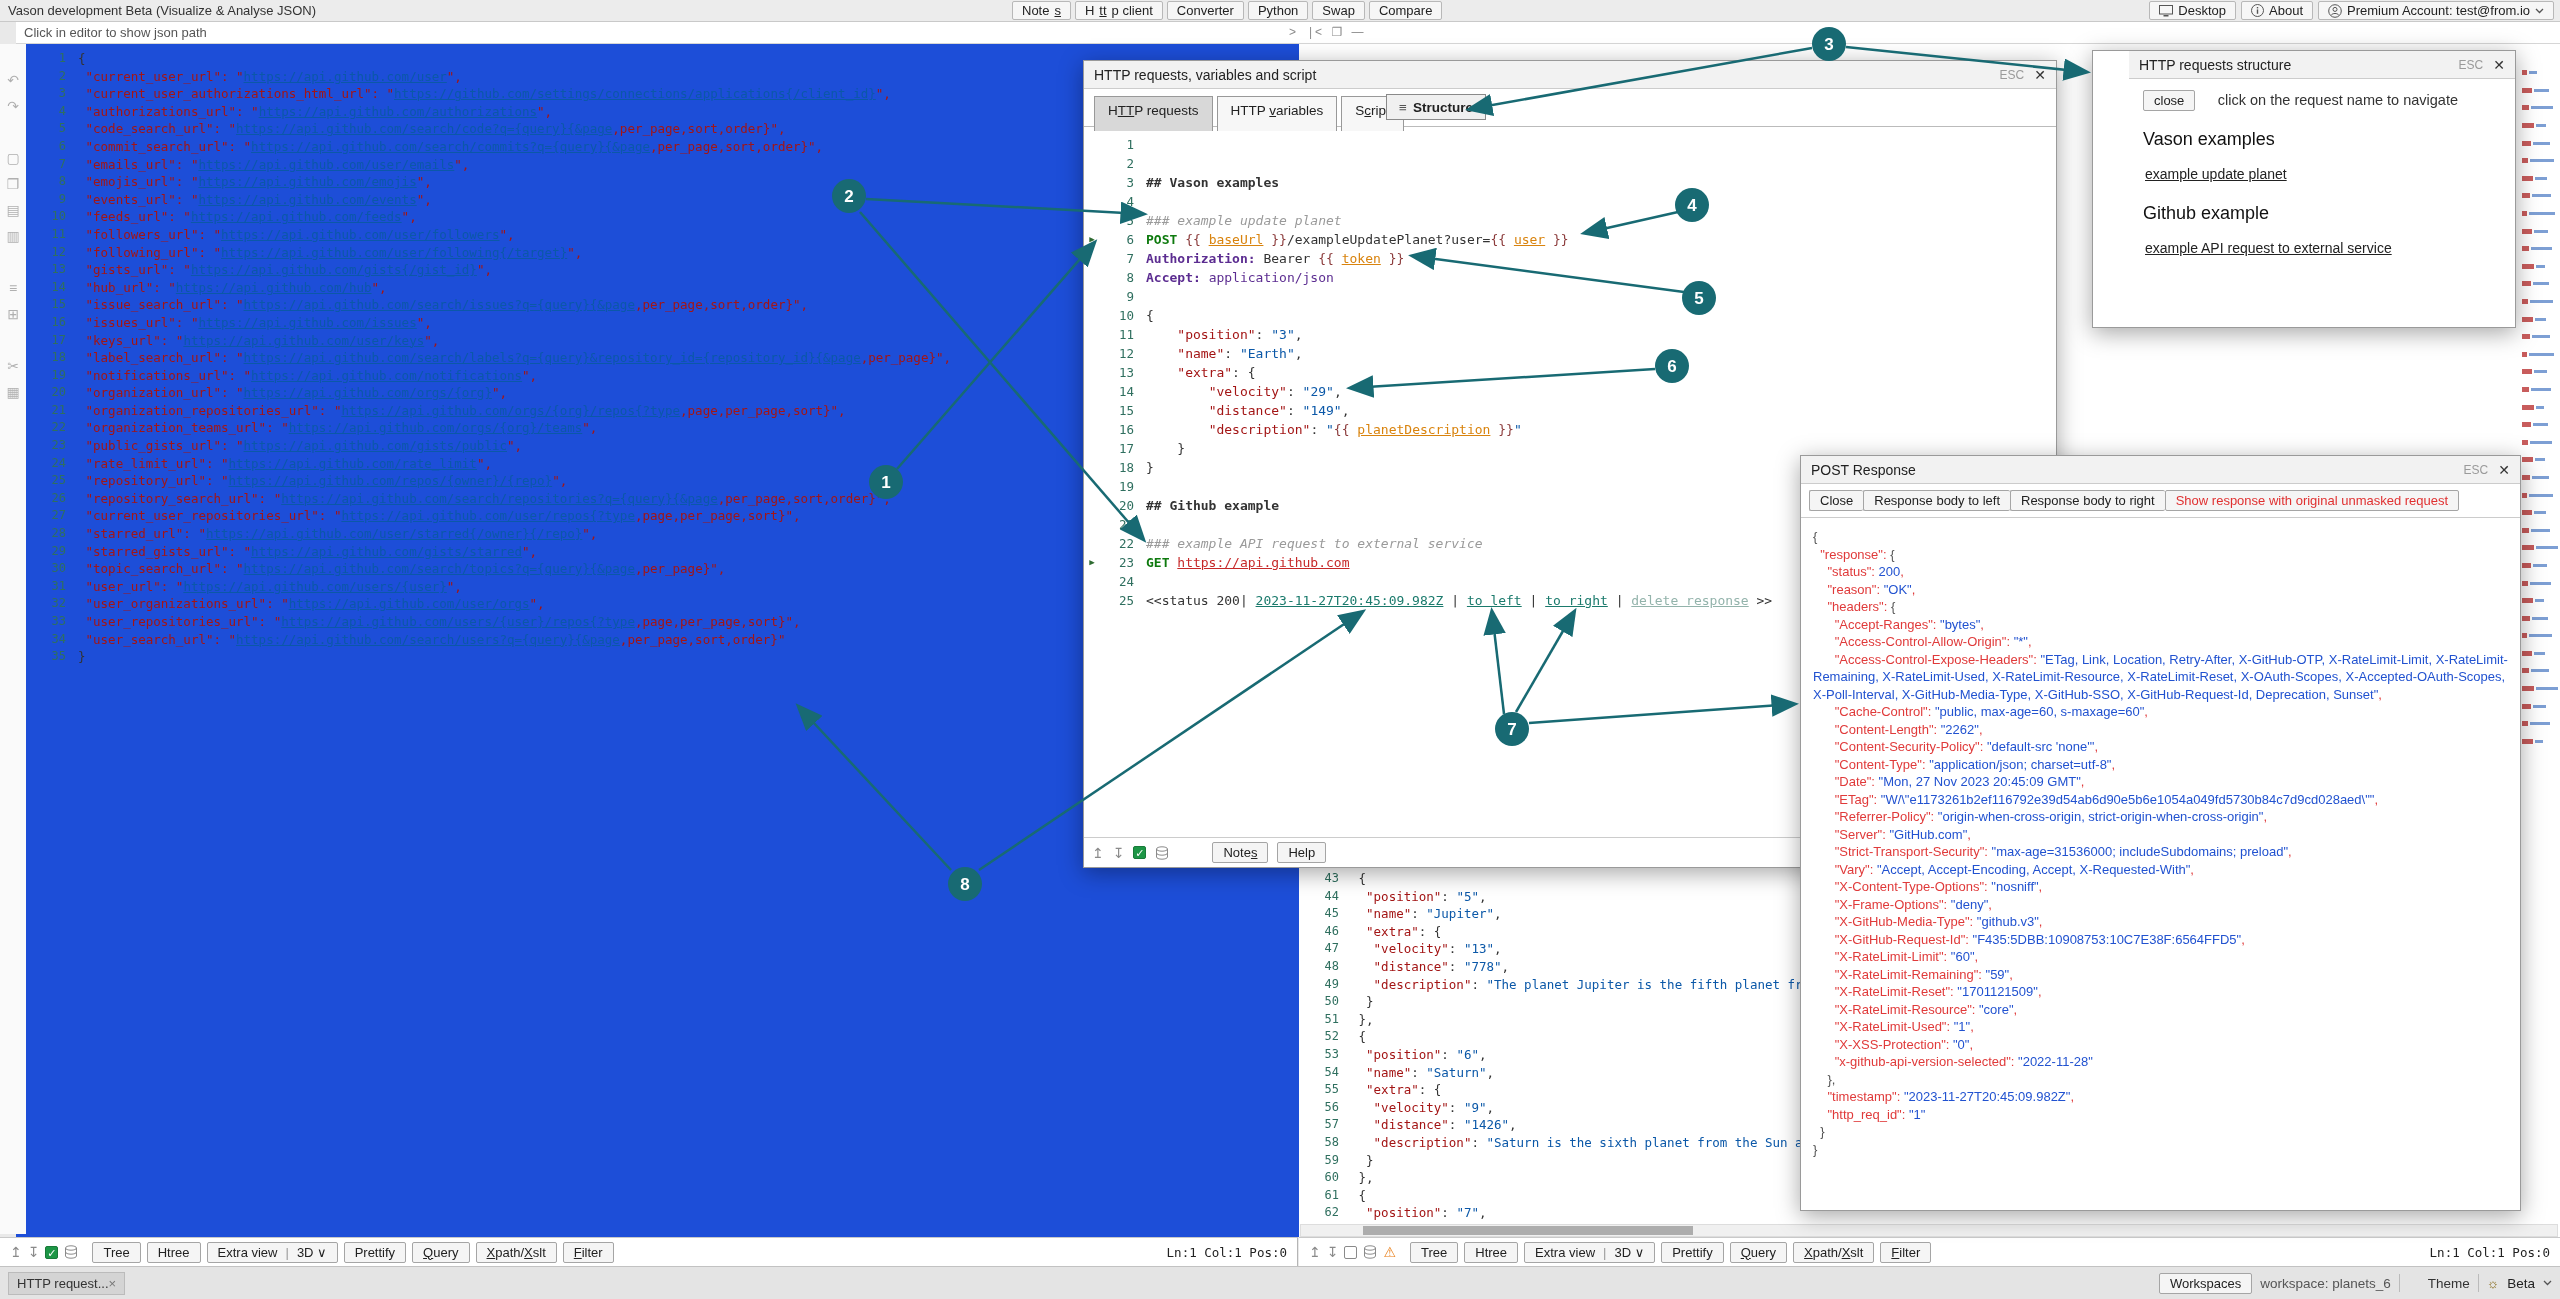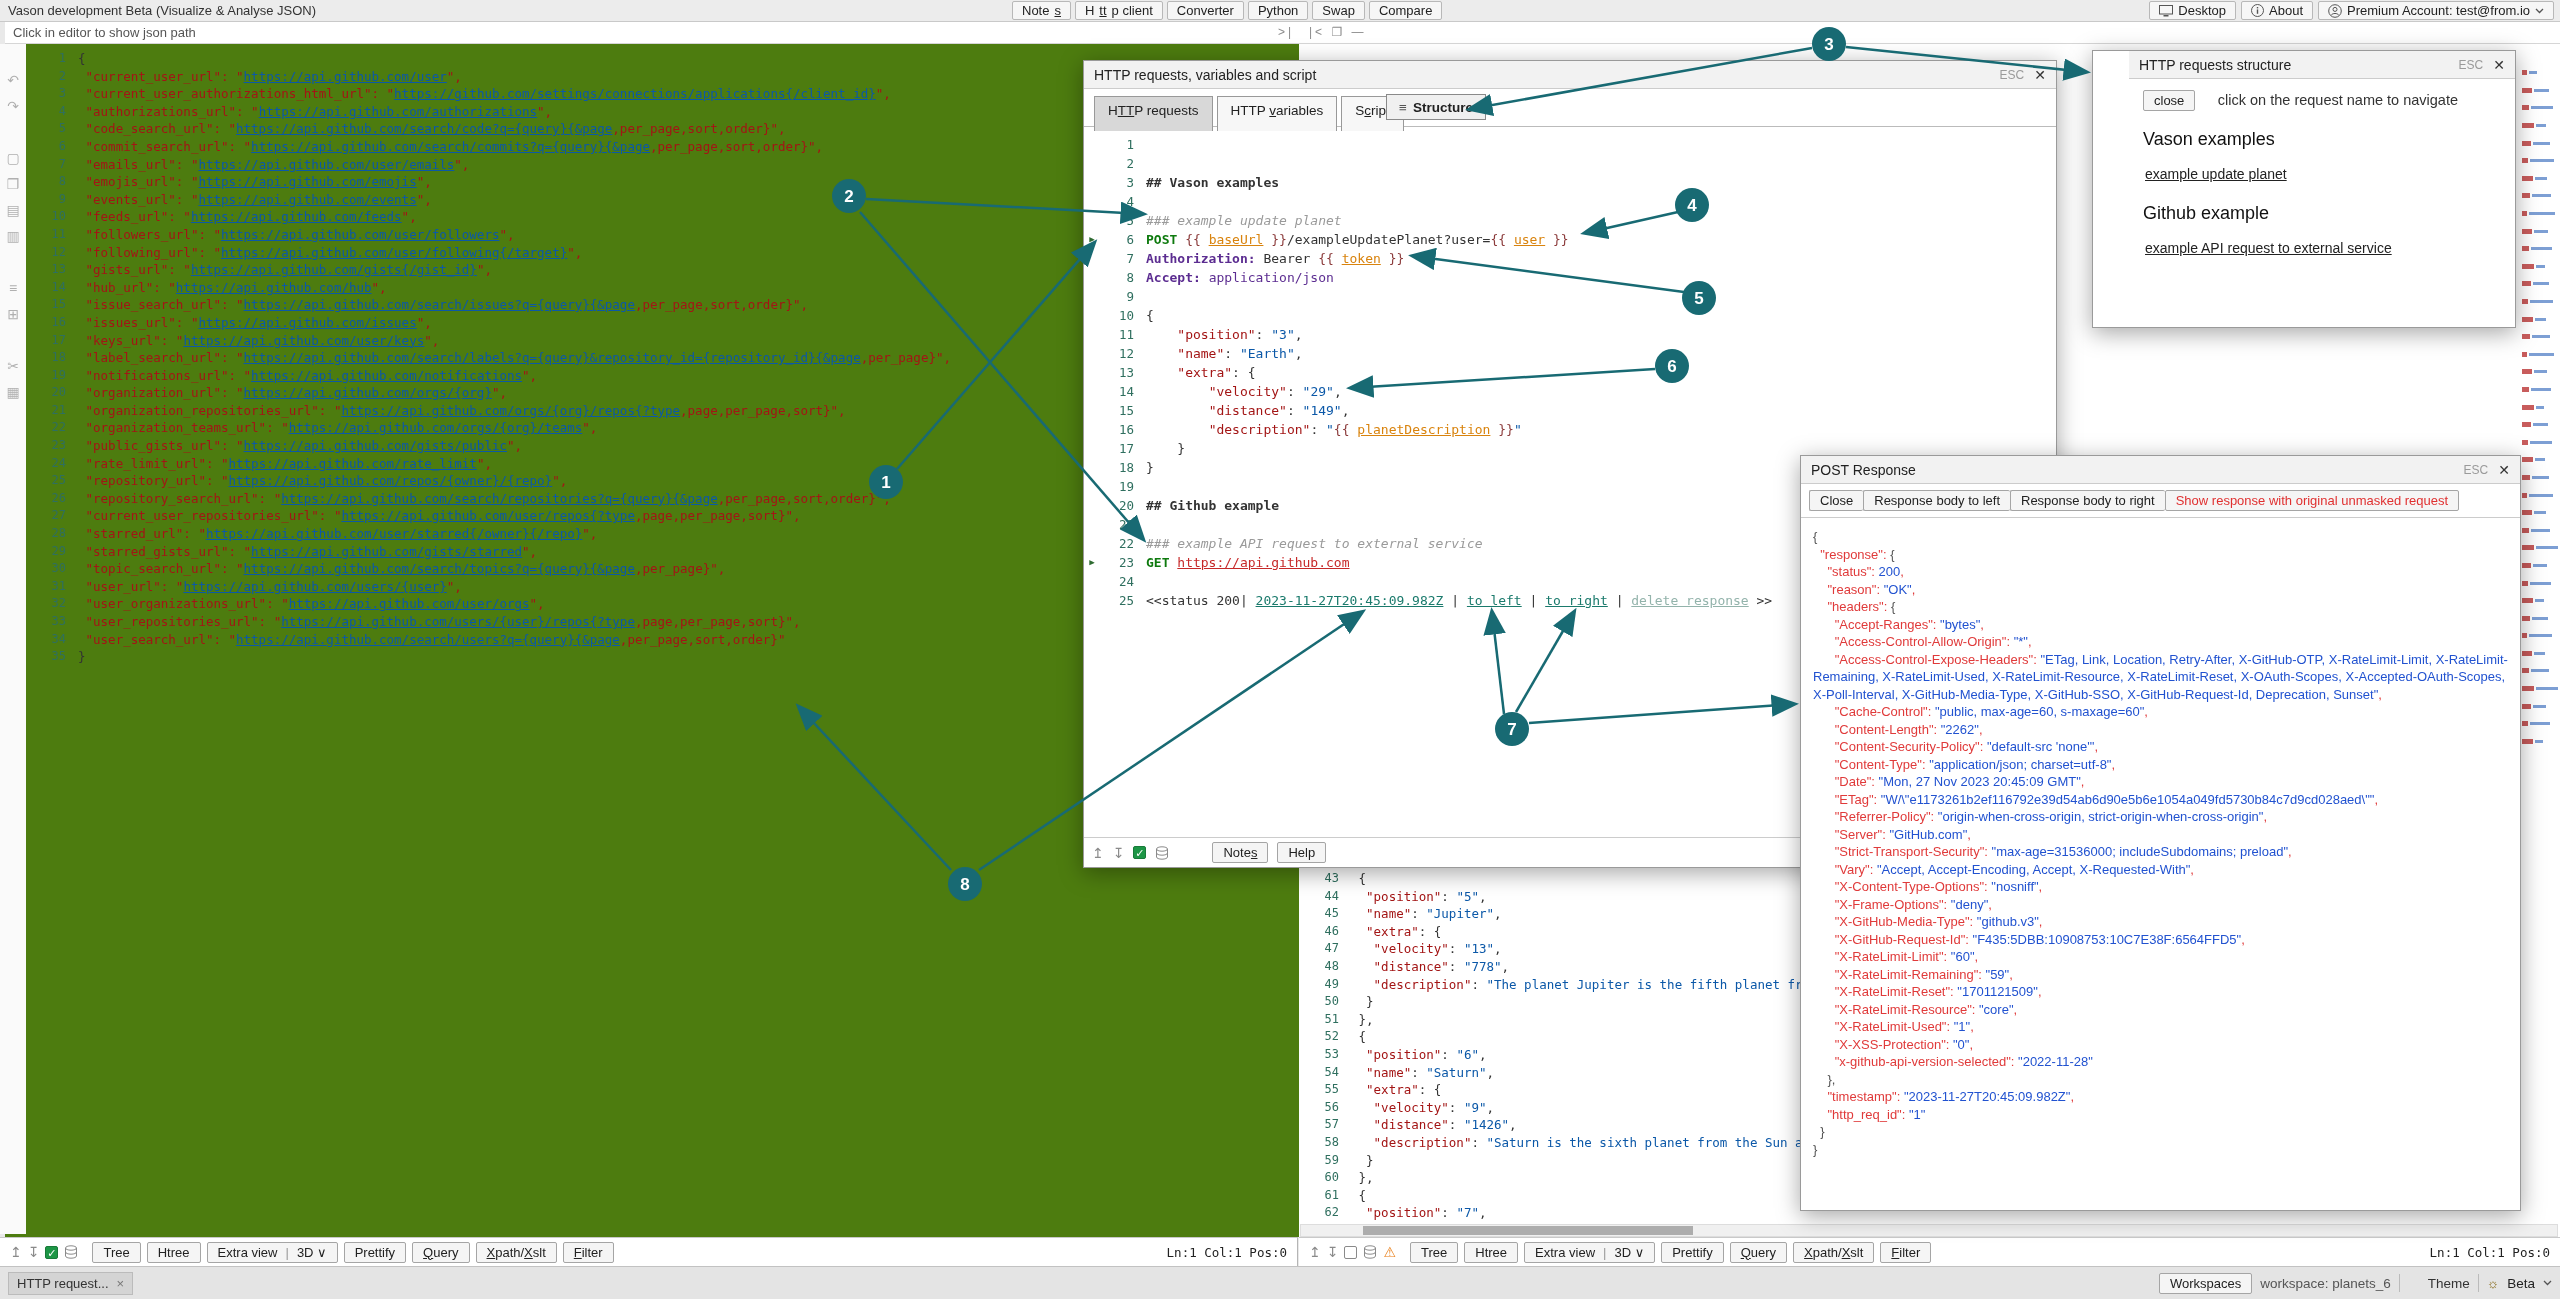--- a/index.html
+++ b/index.html
@@ -11,21 +11,21 @@
   #topbar { left:0; top:0; width:2560px; height:22px; background:#ececec; border-bottom:1px solid #c9c9c9; }
   #app-title { left:8px; top:3px; font-size:13px; color:#333; }
   #topbar-menu { left:1012px; top:1px; display:flex; gap:4px; }
   #topbar-right { right:6px; top:1px; display:flex; gap:5px; align-items:center; }
   .tb-btn { display:inline-flex; align-items:center; gap:5px; background:#f6f6f6; border:1px solid #b8b8b8; border-radius:2px; padding:1px 9px; font-size:13px; color:#222; height:19px; cursor:pointer; }
   .tb-btn svg { display:block; }
   u { text-decoration:underline; }
 
   
   .pathbar { height:22px; background:#fff; border-bottom:1px solid #d6d6d6; font-size:13px; color:#555; padding:3px 8px; position:relative; }
-  #pane-left  { left:5px; top:22px; width:1298px; height:1215px; background:#4d7c0f; border-right:1px solid #b5b5b5; }
+  #pane-left  { left:16px; top:22px; width:1298px; height:1215px; background:#1d4ed8; border-right:1px solid #b5b5b5; }
   #pane-right { left:1299px; top:22px; width:1261px; height:1215px; background:#fff; }
   .pane-mini-icons { position:absolute; top:3px; font-size:12px; color:#8a8a8a; letter-spacing:3px; }
   #rail { left:0; top:44px; width:26px; height:1190px; background:#fafafa; display:flex; flex-direction:column; align-items:center; padding-top:28px; }
   #rail span { color:#b0b0b0; font-size:14px; height:26px; }
   .rail-gap { height:14px; }
 
   
   .code { font-family:"DejaVu Sans Mono", monospace; font-size:12.5px; white-space:pre; }
   .code-line { display:flex; height:17.6px; line-height:17.6px; }
   .gutter { width:52px; text-align:right; padding-right:12px; color:#2f6f5f; flex:none; font-family:"DejaVu Sans Mono", monospace; font-size:12px; }
@@ -96,21 +96,21 @@
   .rk { color:#e03a3a; } .bv { color:#2152d0; } .rd { color:#555; }
 
   
   .editor-toolbar { top:1237px; height:29px; background:#fff; border-top:1px solid #c9c9c9; display:flex; align-items:center; gap:6px; padding:0 10px; }
   #toolbar-left { left:0; width:1298px; border-right:1px solid #b5b5b5; }
   #toolbar-right { left:1299px; width:1261px; }
   .lncol { margin-left:auto; font-family:"DejaVu Sans Mono", monospace; font-size:12.5px; color:#222; }
   .split-extra { display:inline-flex; align-items:center; gap:8px; }
   .split-extra .divider { color:#999; }
   #status-bar { left:0; top:1266px; width:2560px; height:33px; background:#e4e4e4; border-top:1px solid #c2c2c2; display:flex; align-items:center; padding:0 8px; }
-  #status-chip { background:#d4d4d4; border:1px solid #bbb; padding:3px 8px; font-size:13px; color:#333; display:inline-flex; gap:8px; align-items:center; cursor:pointer; }
+  #status-chip { background:#d4d4d4; border:1px solid #bbb; padding:3px 8px; font-size:13px; color:#333; display:inline-flex; align-items:center; cursor:pointer; }
   #status-right { margin-left:auto; display:flex; align-items:center; gap:8px; font-size:13.5px; }
   #workspace-name { color:#555; }
   #theme-label { color:#333; margin-left:20px; }
   .vdiv { width:1px; height:18px; background:#bbb; }
 
   
   #overlay { left:0; top:0; width:2560px; height:1299px; z-index:50; pointer-events:none; }
 </style>
 </head>
 <body>

